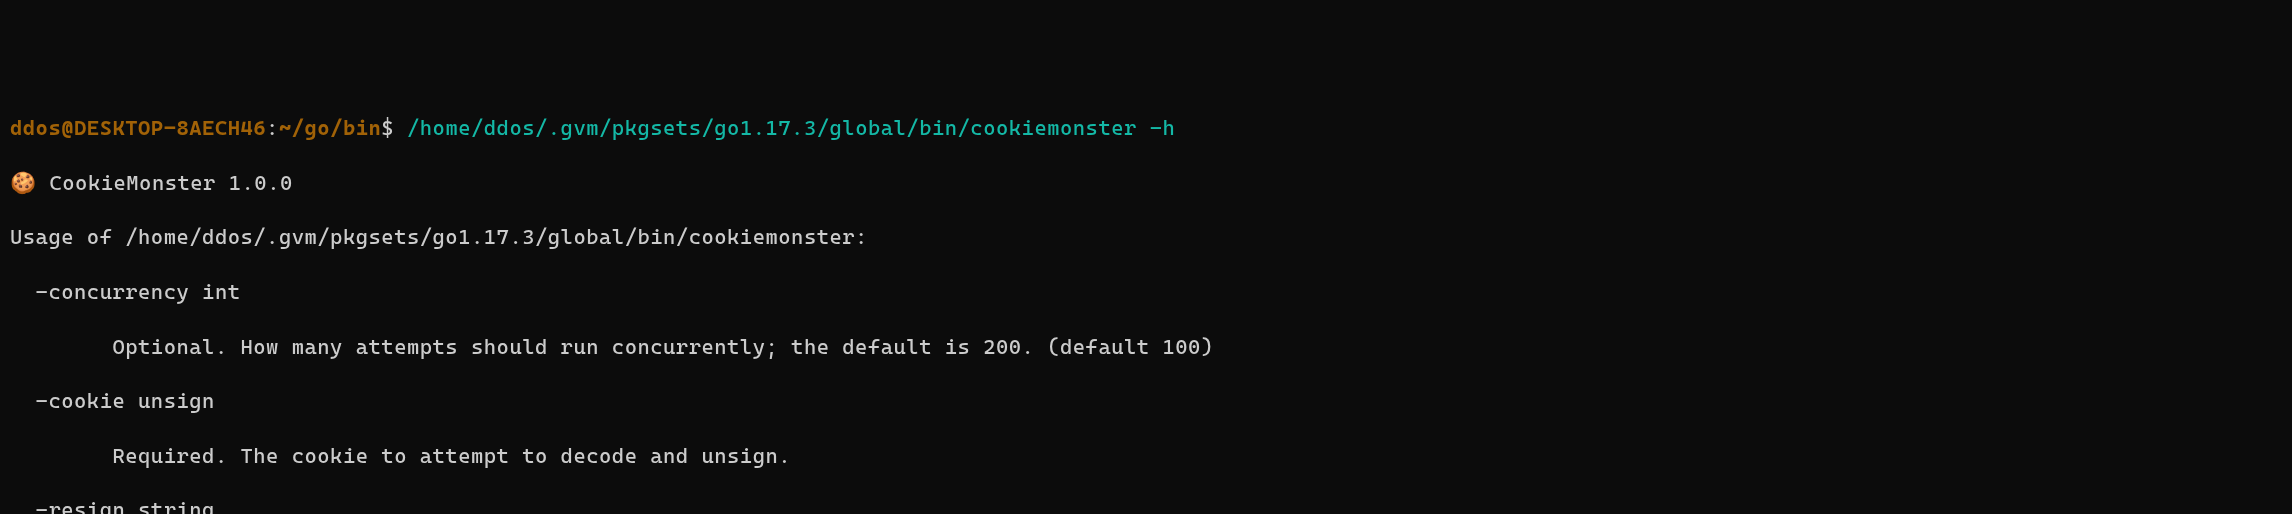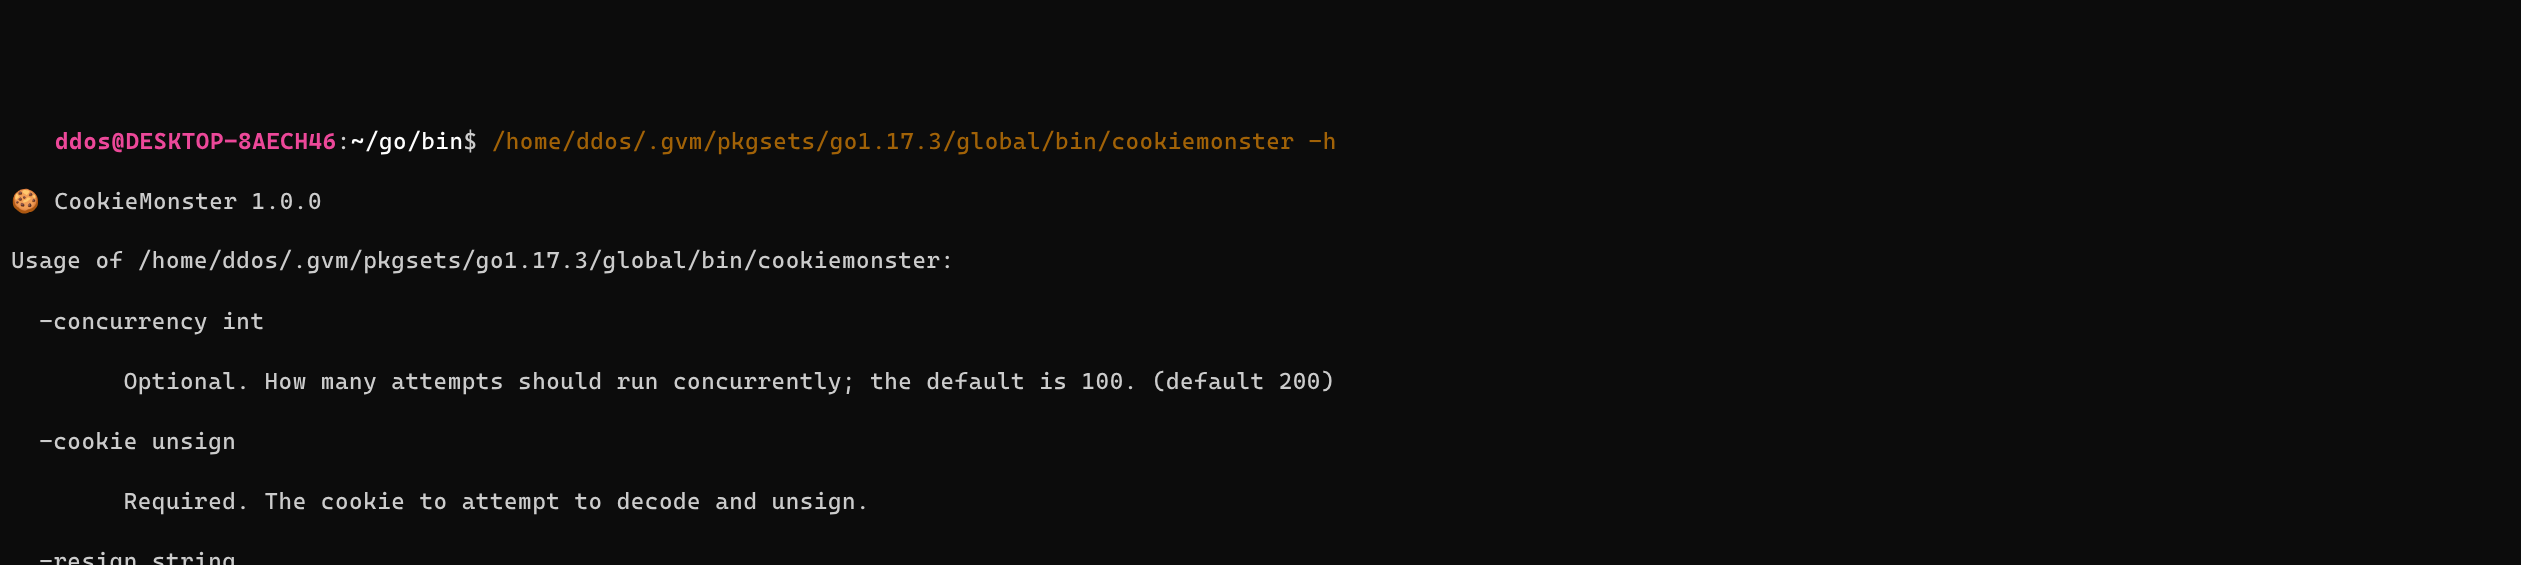--- a/index.html
+++ b/index.html
@@ -11,54 +11,53 @@
       background: #0c0c0c;
       color: #cccccc;
       font-family: 'Cascadia Code', 'Fira Code', 'Consolas', monospace;
       font-size: 21px;
       line-height: 1.3;
       padding: 6px 10px;
       white-space: pre;
       letter-spacing: 0.5px;
     }
     .prompt-user {
-      color: #ec4899;
+      color: #a16207;
       font-weight: bold;
-      margin-left: 40px;
     }
     .prompt-sep {
       color: #cccccc;
     }
     .prompt-path {
-      color: #ffffff;
-      font-weight: normal;
+      color: #a16207;
+      font-weight: bold;
     }
     .prompt-dollar {
       color: #cccccc;
     }
     .cmd {
-      color: #a16207;
+      color: #14b8a6;
     }
     .cookie-icon {
       display: inline;
     }
     .line {
       display: block;
     }
   </style>
 </head>
 <body>
 
 
 
 <span class="line"><span class="prompt-user">ddos@DESKTOP-8AECH46</span><span class="prompt-sep">:</span><span class="prompt-path">~/go/bin</span><span class="prompt-dollar">$</span><span class="cmd"> /home/ddos/.gvm/pkgsets/go1.17.3/global/bin/cookiemonster -h</span></span>
 <span class="line"><span class="cookie-icon">🍪</span><span> CookieMonster 1.0.0</span></span>
 <span class="line">Usage of /home/ddos/.gvm/pkgsets/go1.17.3/global/bin/cookiemonster:</span>
 <span class="line">  -concurrency int</span>
-<span class="line">        Optional. How many attempts should run concurrently; the default is 100. (default 200)</span>
+<span class="line">        Optional. How many attempts should run concurrently; the default is 200. (default 100)</span>
 <span class="line">  -cookie unsign</span>
 <span class="line">        Required. The cookie to attempt to decode and unsign.</span>
 <span class="line">  -resign string</span>
 
 
 
 
 
 
 

